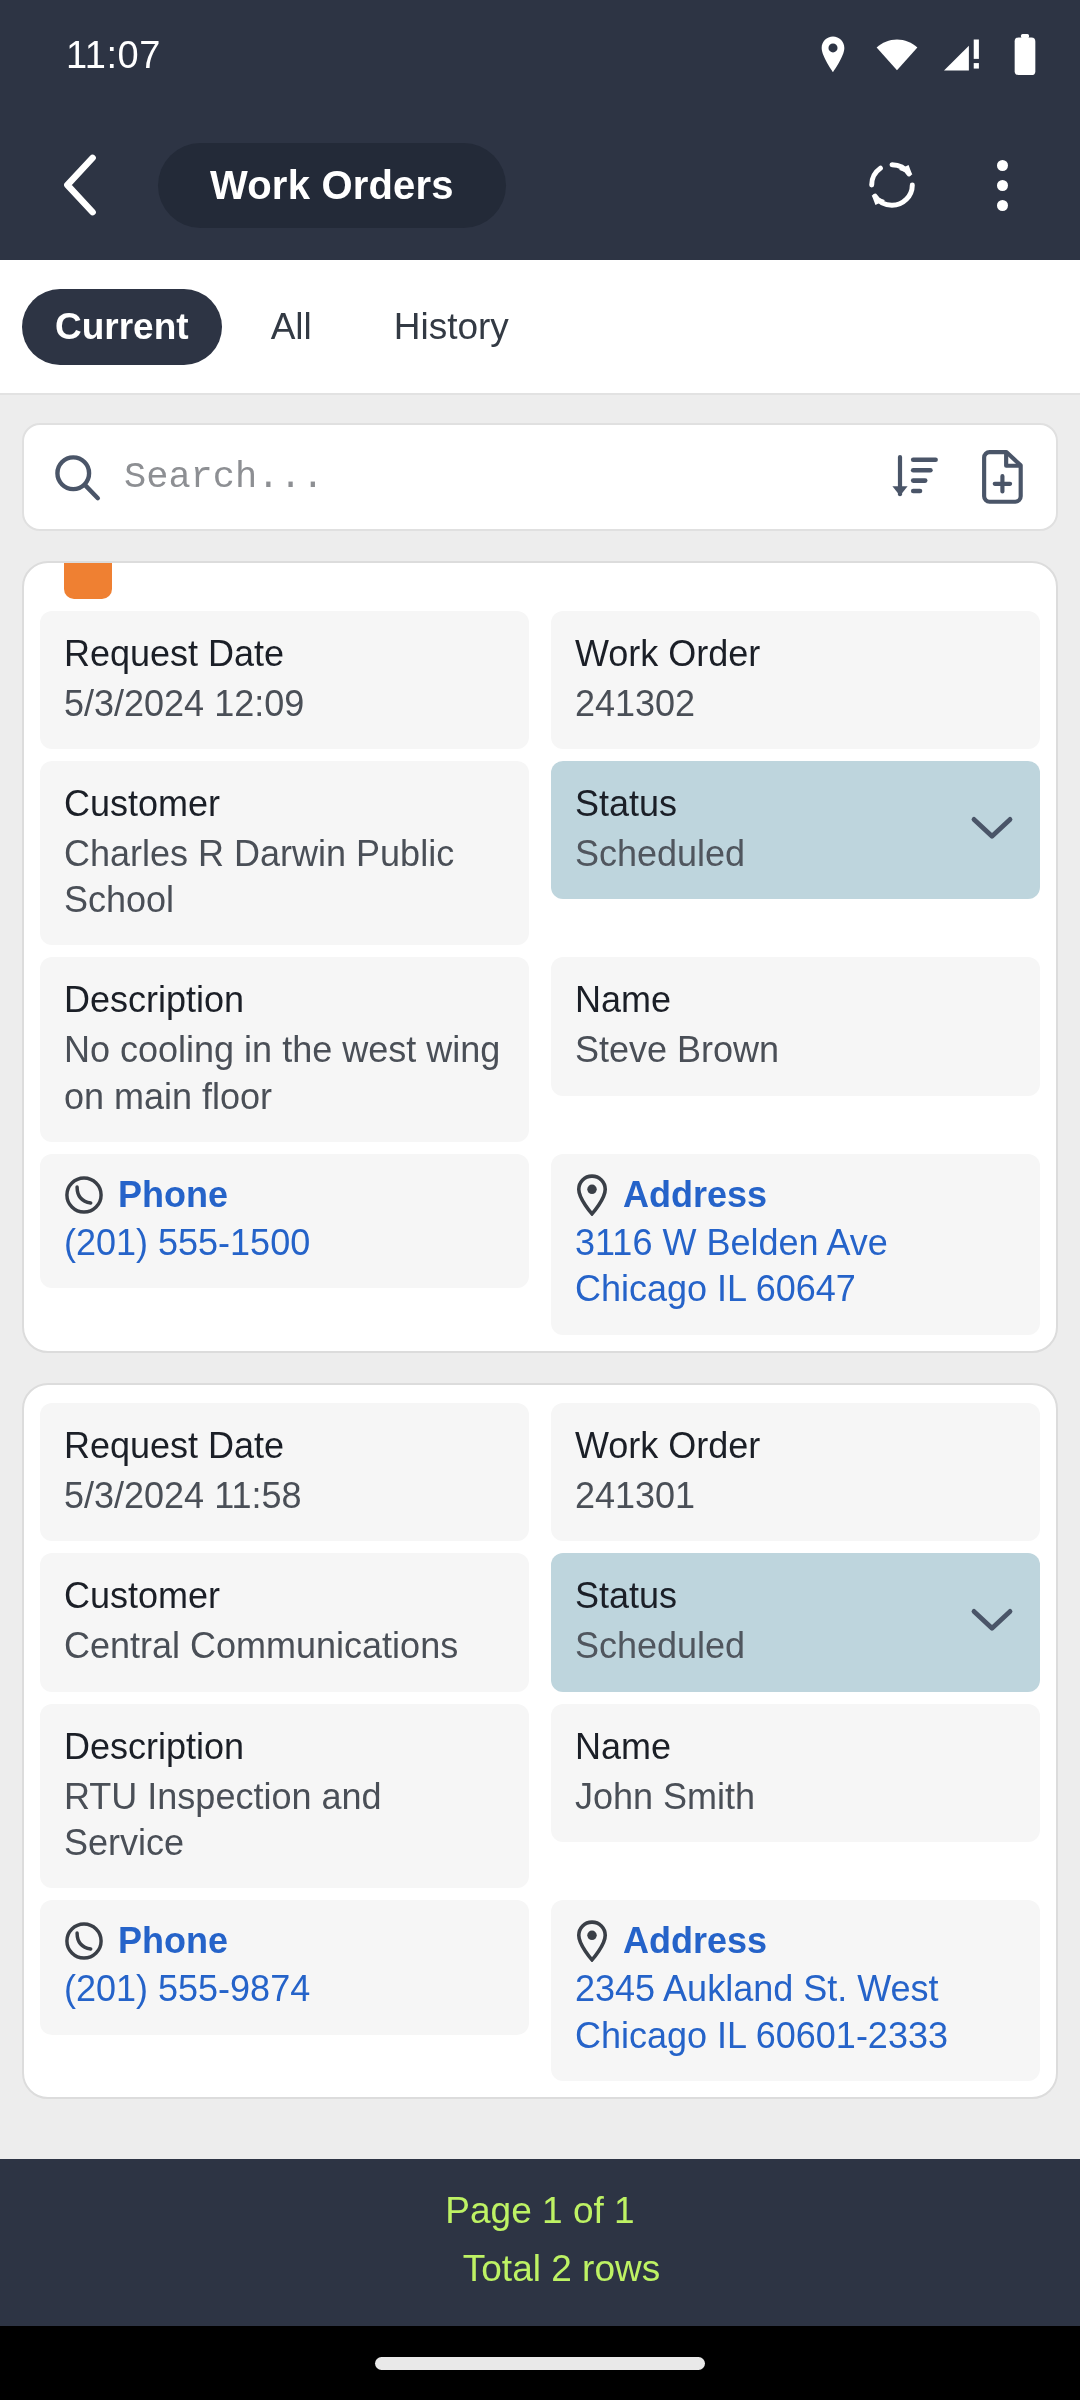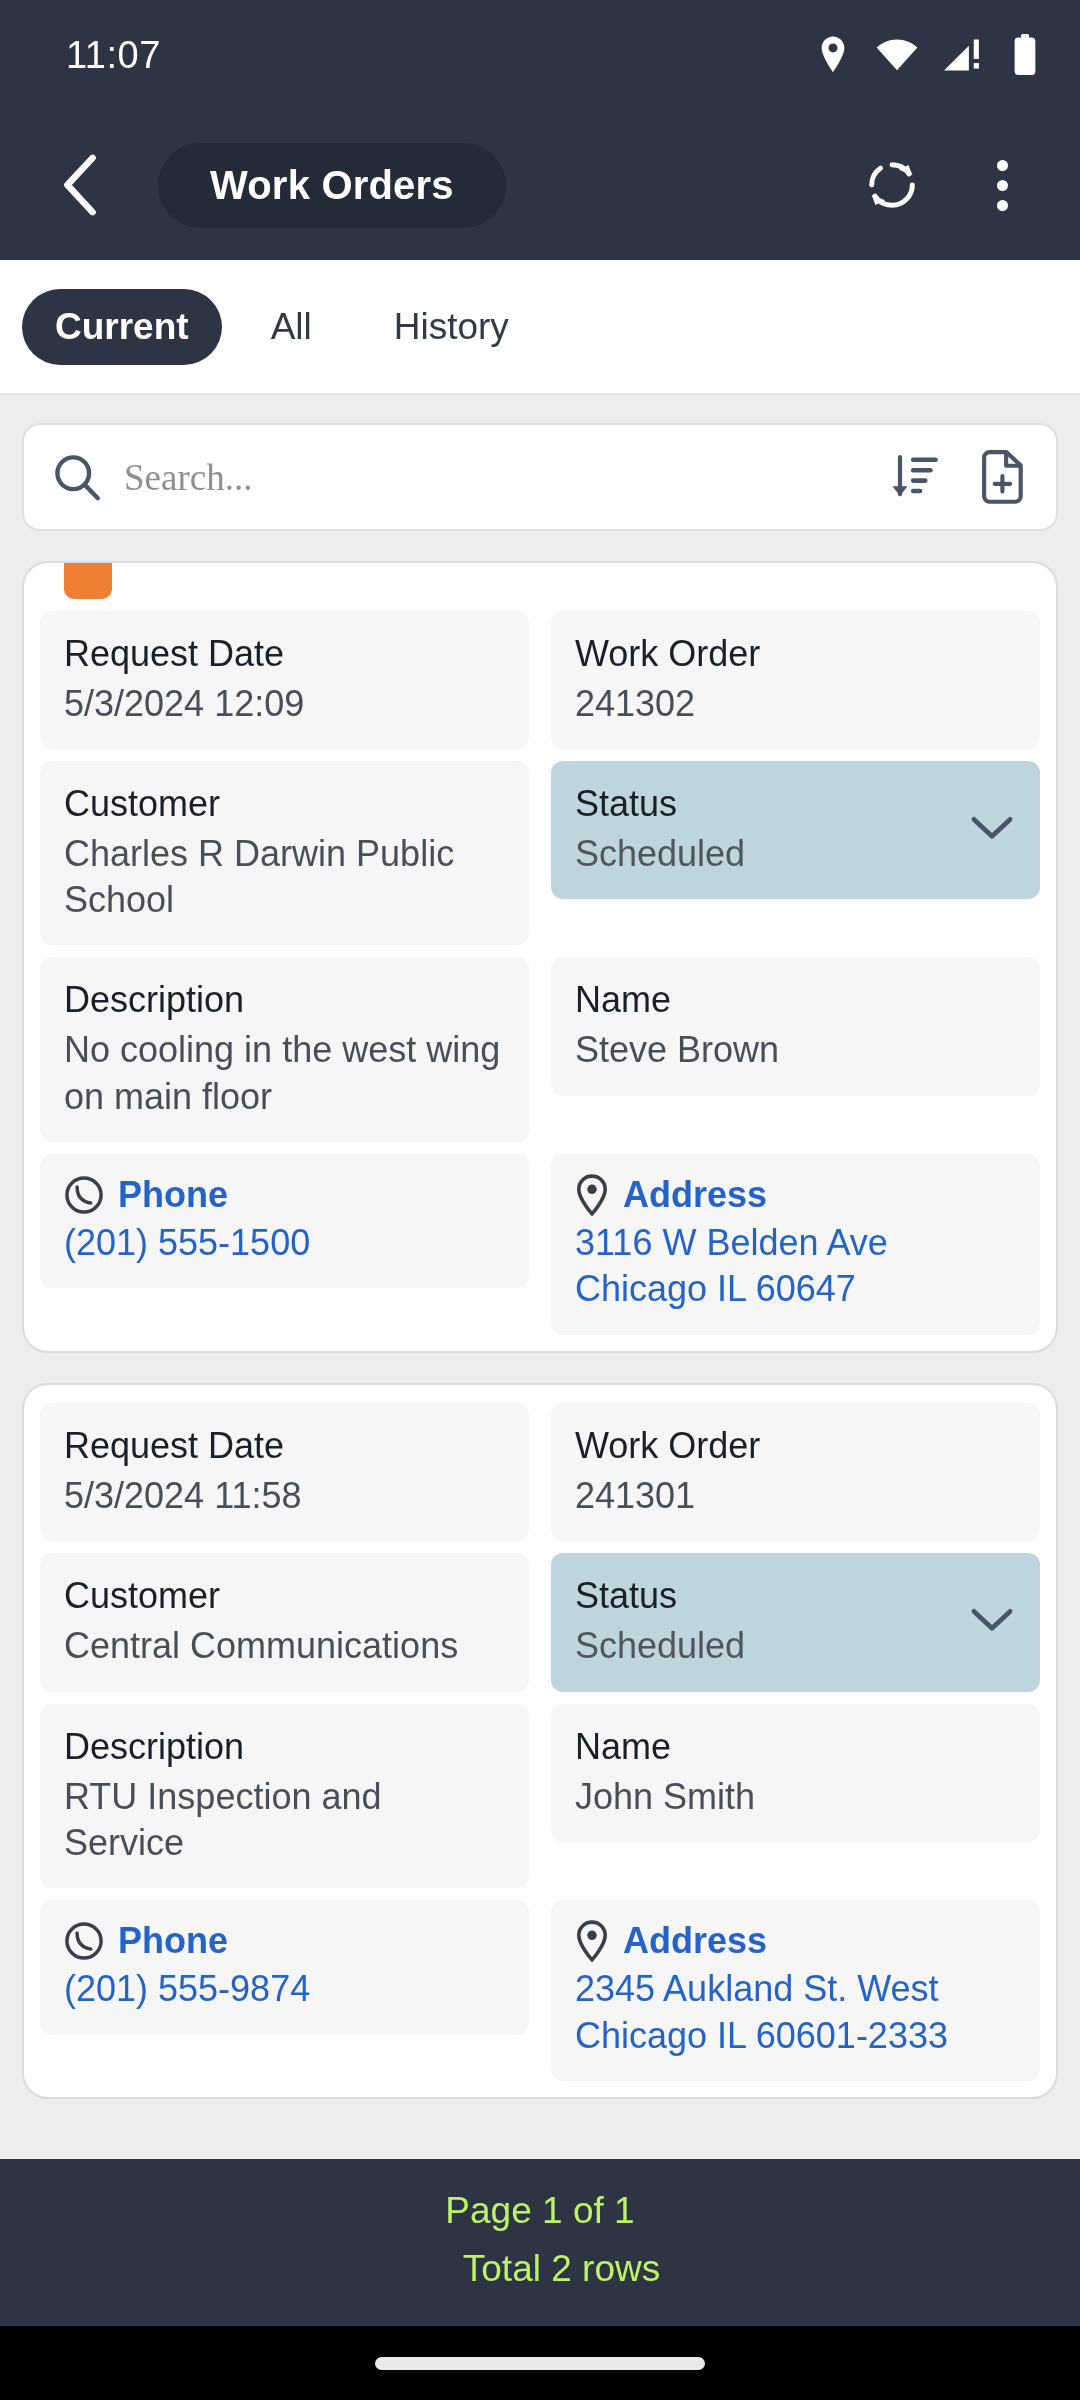--- a/index.html
+++ b/index.html
@@ -54,21 +54,21 @@
   .body-area { flex:1 1 auto; overflow:hidden; background:#ededed; padding:0 22px; position:relative; }
 
   
   .searchbar {
     margin-top:28px; background:#ffffff; border:2px solid #e0e0e0;
     border-radius:18px; height:108px; display:flex; align-items:center;
     padding:0 28px; gap:22px;
   }
   .search-input {
     flex:1 1 auto; border:none; outline:none; background:transparent;
-    font-family:Liberation Serif, serif; font-size:37px; color:#8b5cf6;
+    font-family:Liberation Mono, monospace; font-size:37px; color:#8b5cf6;
   }
   .search-input::placeholder { color:#8d8f93; }
   .search-actions { display:flex; align-items:center; gap:36px; }
 
   
   .card {
     background:#ffffff; border:2px solid #dcdcdc; border-radius:26px;
     margin-top:30px; padding:18px 16px 16px 16px; position:relative;
   }
   .flag {

